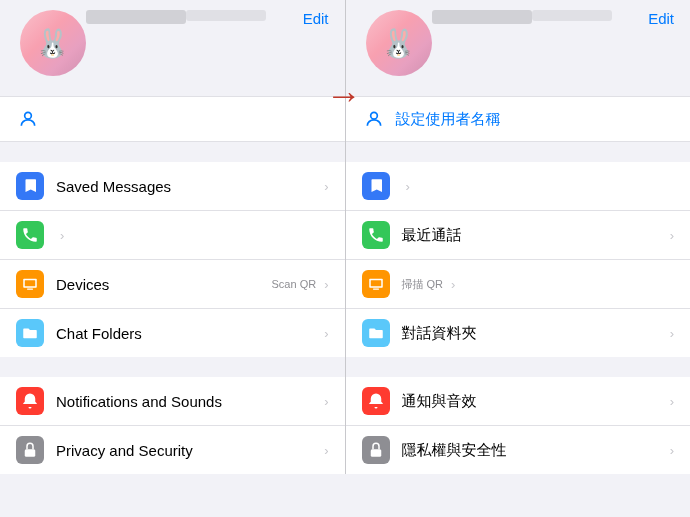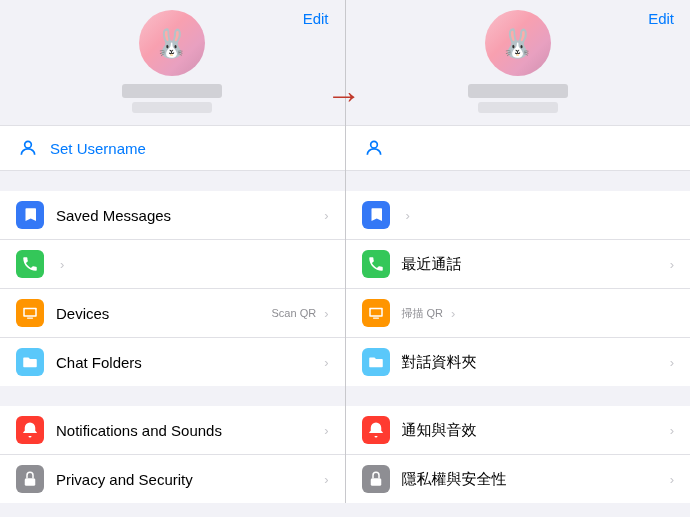--- a/index.html
+++ b/index.html
@@ -24,22 +24,22 @@
     .divider-v {
       width: 1px;
       background: #c8c8cc;
     }
 
     
     .profile-section {
       background: #f2f2f7;
       padding: 10px 20px 12px;
       display: flex;
-      flex-direction: column;
-      align-items: center;
+      flex-direction: row;
+      align-items: flex-start;
       position: relative;
     }
 
     .edit-btn {
       position: absolute;
       top: 10px;
       right: 16px;
       color: #007aff;
       font-size: 15px;
       background: none;
@@ -190,21 +190,20 @@
     </div>
 
     <div style="background:#fff; border-top:1px solid #e0e0e5; border-bottom:1px solid #e0e0e5;">
       <div class="username-row">
         <div class="username-icon">
           <svg viewBox="0 0 24 24" width="20" height="20" fill="none" stroke="#007aff" stroke-width="2">
             <circle cx="12" cy="8" r="4"></circle>
             <path d="M4 20c0-4 3.6-7 8-7s8 3 8 7"></path>
           </svg>
         </div>
-        <span class="username-label">Set Username</span>
       </div>
     </div>
 
     <div class="section-divider"></div>
 
     <div class="menu-group">
       <div class="menu-item">
         <div class="menu-icon icon-blue">
           <svg class="svg-icon" viewBox="0 0 24 24">
               <path d="M5 3h14a1 1 0 011 1v16l-7-3.5L6 20V4a1 1 0 011-1z"></path>
@@ -286,20 +285,21 @@
     </div>
 
     <div style="background:#fff; border-top:1px solid #e0e0e5; border-bottom:1px solid #e0e0e5;">
       <div class="username-row">
         <div class="username-icon">
           <svg viewBox="0 0 24 24" width="20" height="20" fill="none" stroke="#007aff" stroke-width="2">
             <circle cx="12" cy="8" r="4"></circle>
             <path d="M4 20c0-4 3.6-7 8-7s8 3 8 7"></path>
           </svg>
         </div>
+        <span class="username-label">設定使用者名稱</span>
       </div>
     </div>
 
     <div class="section-divider"></div>
 
     <div class="menu-group">
       <div class="menu-item">
         <div class="menu-icon icon-blue">
           <svg class="svg-icon" viewBox="0 0 24 24">
               <path d="M5 3h14a1 1 0 011 1v16l-7-3.5L6 20V4a1 1 0 011-1z"></path>

